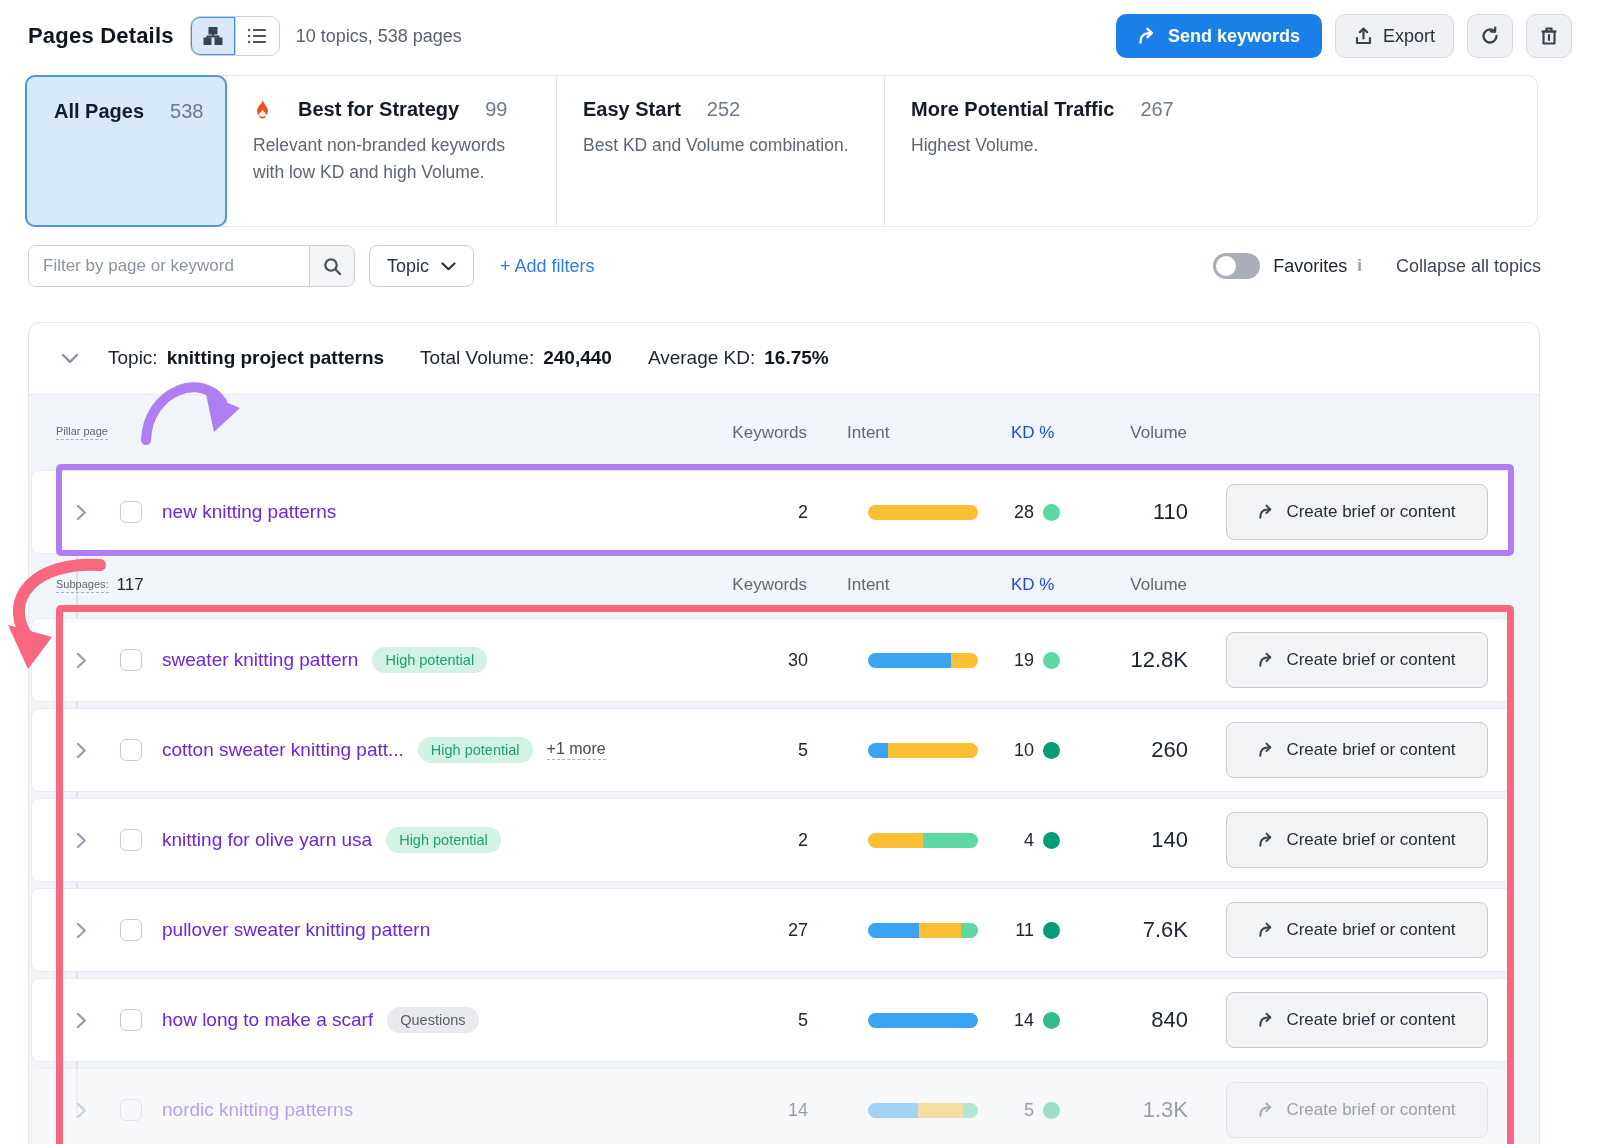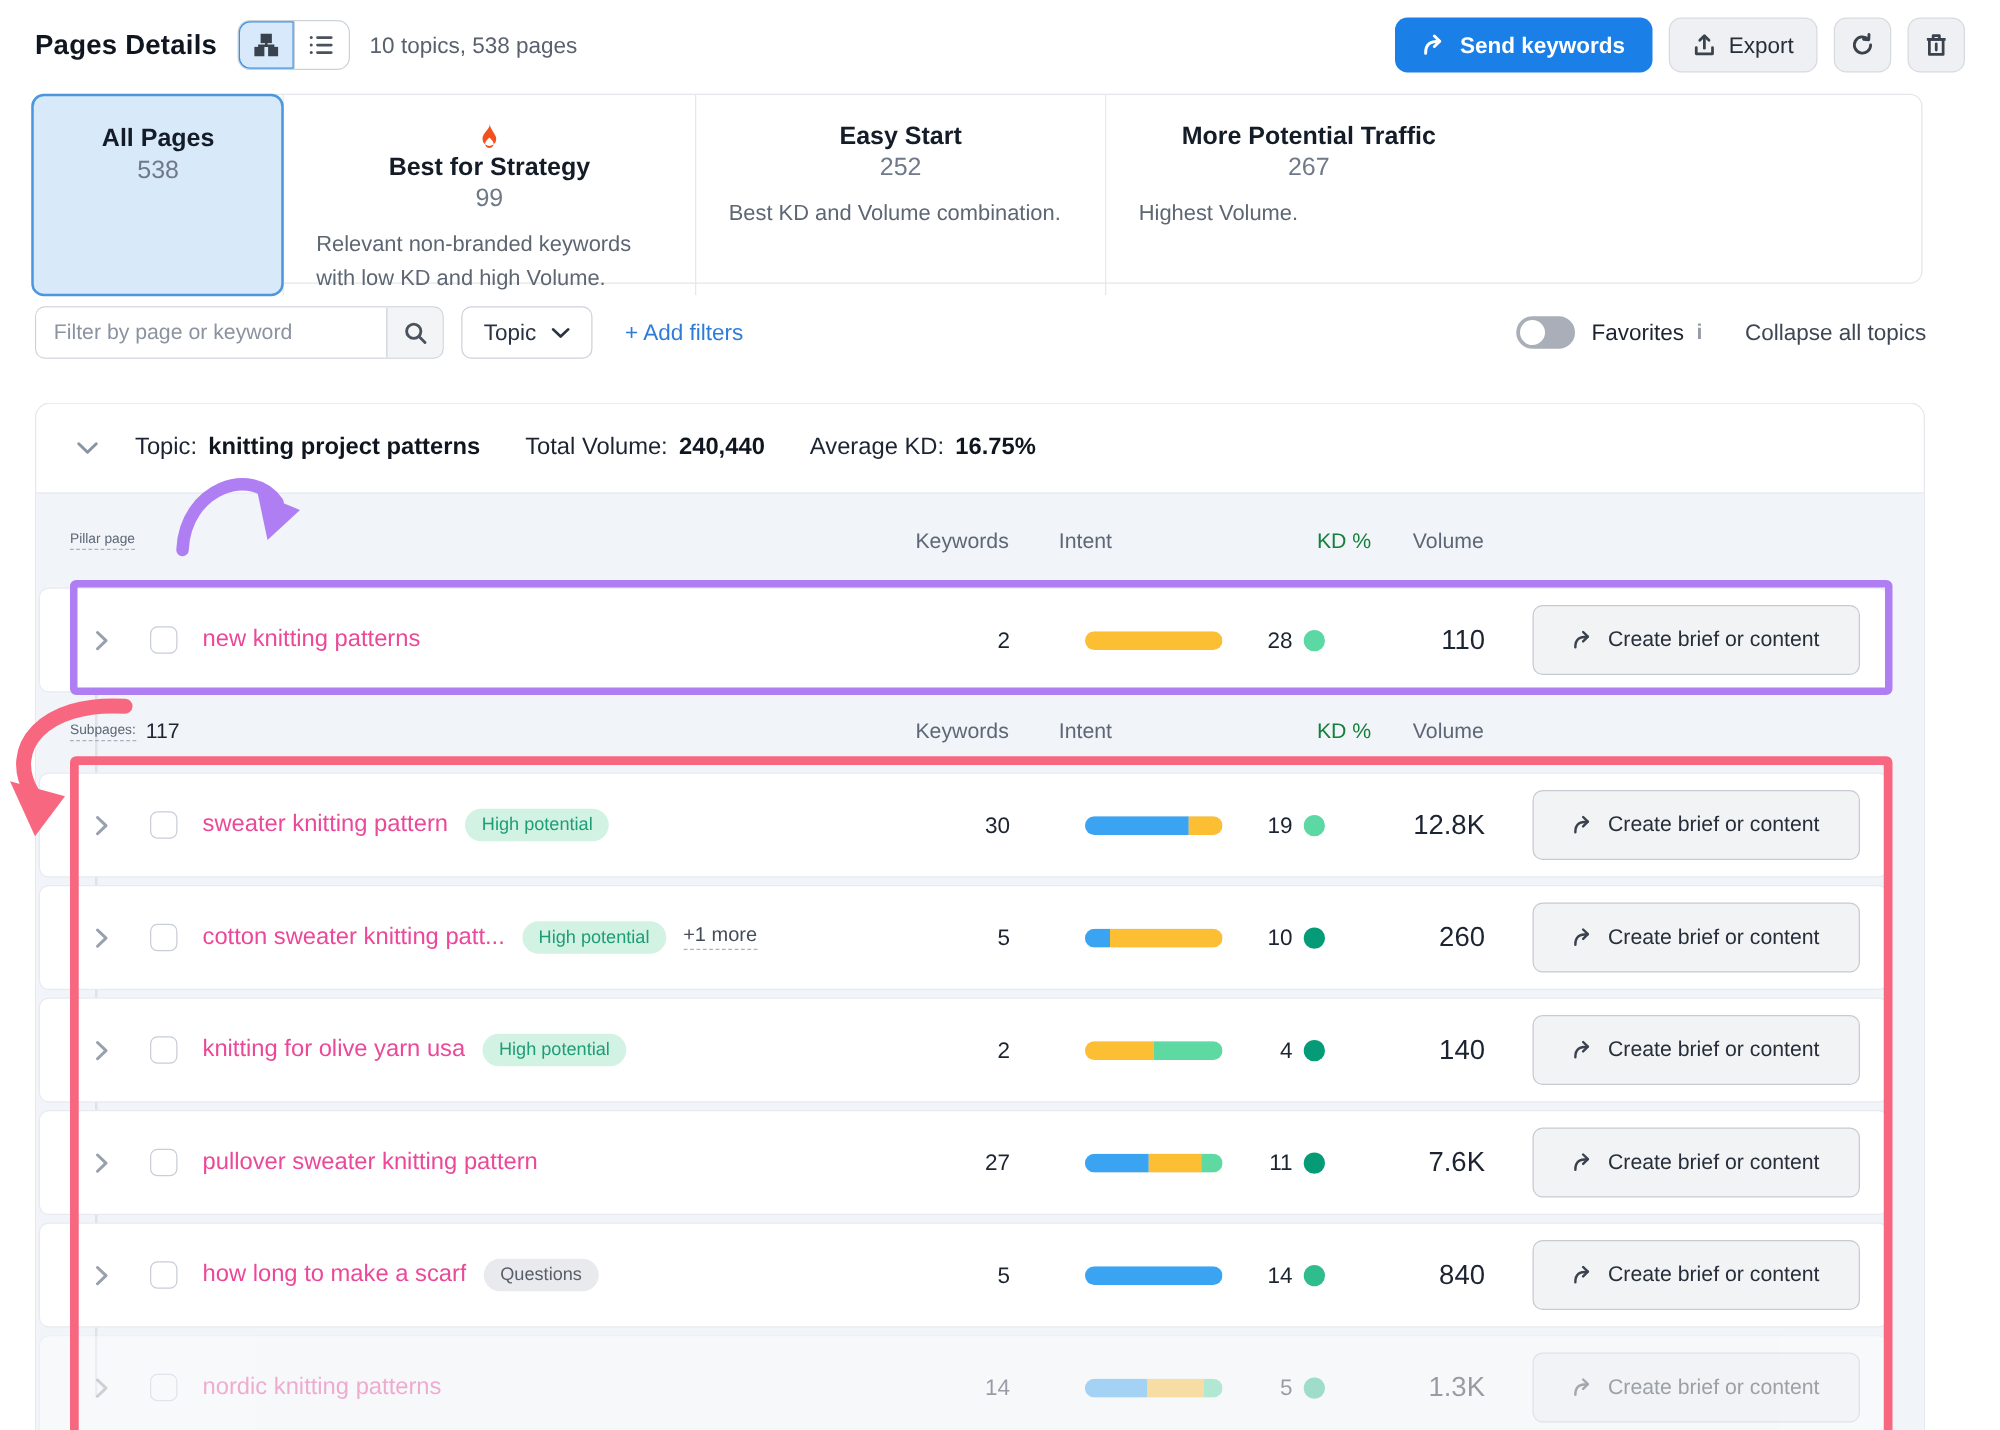--- a/index.html
+++ b/index.html
@@ -22,21 +22,21 @@
     background:#eef0f3; color:#262e3a; font-size:18px; font-weight:400; border:1px solid #d7dade; border-radius:10px; cursor:pointer; }
   .btn-icon { width:46px; justify-content:center; padding:0; }
 
   
   .tabs { position:absolute; top:75px; left:25px; width:1513px; height:152px;
     display:grid; grid-template-columns:200px 330px 328px 325px 1fr;
     border:1px solid #e3e6ea; border-radius:10px; background:#fff; }
   .tab { padding:22px 26px 0 26px; cursor:pointer; position:relative; }
   .tab + .tab { border-left:1px solid #e6e8ec; }
   .tab.active { background:#d8e9fa; border:2px solid #4b97de; border-radius:10px; margin:-1px; z-index:2; padding:23px 26px 0 27px; }
-  .tab-titlerow { display:flex; align-items:center; gap:2px;flex-direction:column; }
+  .tab-titlerow { display:flex; align-items:center; gap:26px; }
   .tab-label { font-size:20px; font-weight:700; color:#141c28; white-space:nowrap; }
   .tab-count { font-size:20px; color:#6f7987; }
   .tab-desc { margin-top:11px; font-size:17.5px; line-height:1.55; color:#5d6673; max-width:272px; }
 
   
   .filterbar { position:absolute; top:243px; left:28px; width:1513px; height:46px; display:flex; align-items:center; }
   .search-group { display:flex; width:327px; height:42px; border:1px solid #cdd2da; border-radius:8px; overflow:hidden; background:#fff; }
   .search-input { flex:1; border:none; outline:none; padding:0 14px; font-size:17px; font-family:inherit; color:#1c2431; }
   .search-input::placeholder { color:#8b93a1; }
   .search-btn { width:45px; display:flex; align-items:center; justify-content:center; background:#f3f4f6; border-left:1px solid #cdd2da; cursor:pointer; }
@@ -68,34 +68,34 @@
     align-items:center; padding-right:24px; }
 
   .thead { height:69px; width:1480px; margin-left:2px; position:relative; z-index:1; }
   .thead-sub { height:44px; margin-top:9px; }
   .thead-label-cell { grid-column:1 / 4; padding-left:25px; display:flex; align-items:center; gap:8px; }
   .dotted { border-bottom:1.5px dashed #aab2bf; padding-bottom:2px; }
   .th-gray { font-size:11px; color:#5d6775; }
   .th-dark { font-size:17px; color:#1c2432; }
   .th-kw { font-size:17px; color:#5d6775; text-align:right; }
   .th-intent { font-size:17px; color:#5d6775; padding-left:40px; }
-  .th-kd { font-size:17px; color:#15803d; padding-left:54px;text-align:right; }
+  .th-kd { font-size:17px; color:#1d4ed8; padding-left:54px; }
   .th-vol { font-size:17px; color:#5d6775; text-align:right; padding-right:30px; }
 
   .card { width:1480px; margin-left:2px; height:84px; background:#fff;
     border:1px solid #e7eaef; border-radius:8px; position:relative; z-index:1; }
   .card.pillar { margin-top:3px; }
   .rows .card { margin-top:6px; }
   .rows .card.first { margin-top:11px; }
   .card.faded { opacity:.42; }
 
   .cell-chevron { display:flex; padding-left:44px; cursor:pointer; }
   .checkbox { width:22px; height:22px; margin-left:16px; border:1.5px solid #c8cdd8; border-radius:6px; background:#fff; cursor:pointer; }
   .cell-title { padding-left:14px; display:flex; align-items:center; gap:14px; min-width:0; }
-  .row-title { font-size:19px; color:#ec4899; white-space:nowrap; overflow:hidden; text-overflow:ellipsis; }
+  .row-title { font-size:19px; color:#6d28d9; white-space:nowrap; overflow:hidden; text-overflow:ellipsis; }
   .badge { font-size:14.5px; padding:5px 13px; border-radius:13px; white-space:nowrap; }
   .badge-green { background:#d2f2e3; color:#1e9d77; }
   .badge-gray { background:#e9eaee; color:#585f6b; }
   .more-link { font-size:16px; color:#444c59; border-bottom:1.5px dashed #aab2bf; padding-bottom:1px; cursor:pointer; white-space:nowrap; }
   .cell-kw { font-size:18px; color:#1c2432; text-align:right; }
   .intent-bar { width:110px; height:15px; border-radius:8px; margin-left:60px; display:flex; overflow:hidden; background:#e9ecf0; }
   .cell-kd { display:flex; justify-content:flex-end; align-items:center; gap:9px; padding-right:38px; }
   .kd-num { font-size:18px; color:#1c2432; }
   .kd-dot { width:17px; height:17px; border-radius:50%; }
   .cell-vol { font-size:22px; color:#1c2432; text-align:right; padding-right:30px; }

